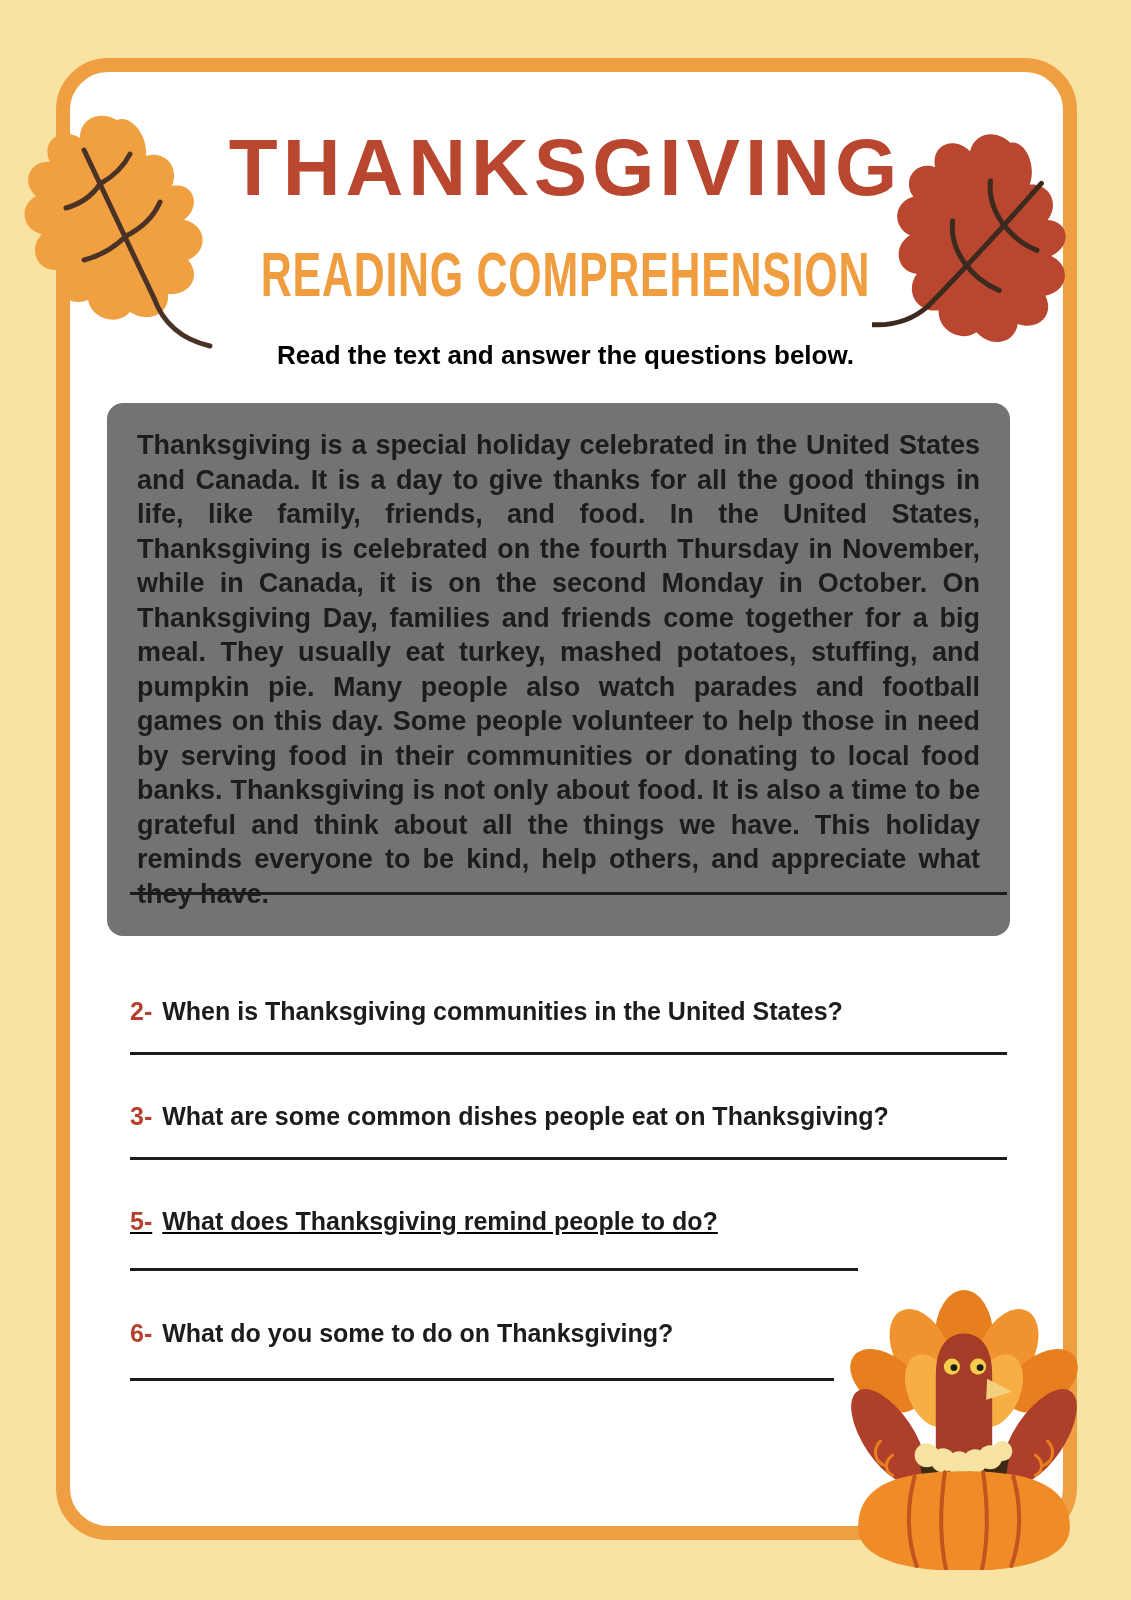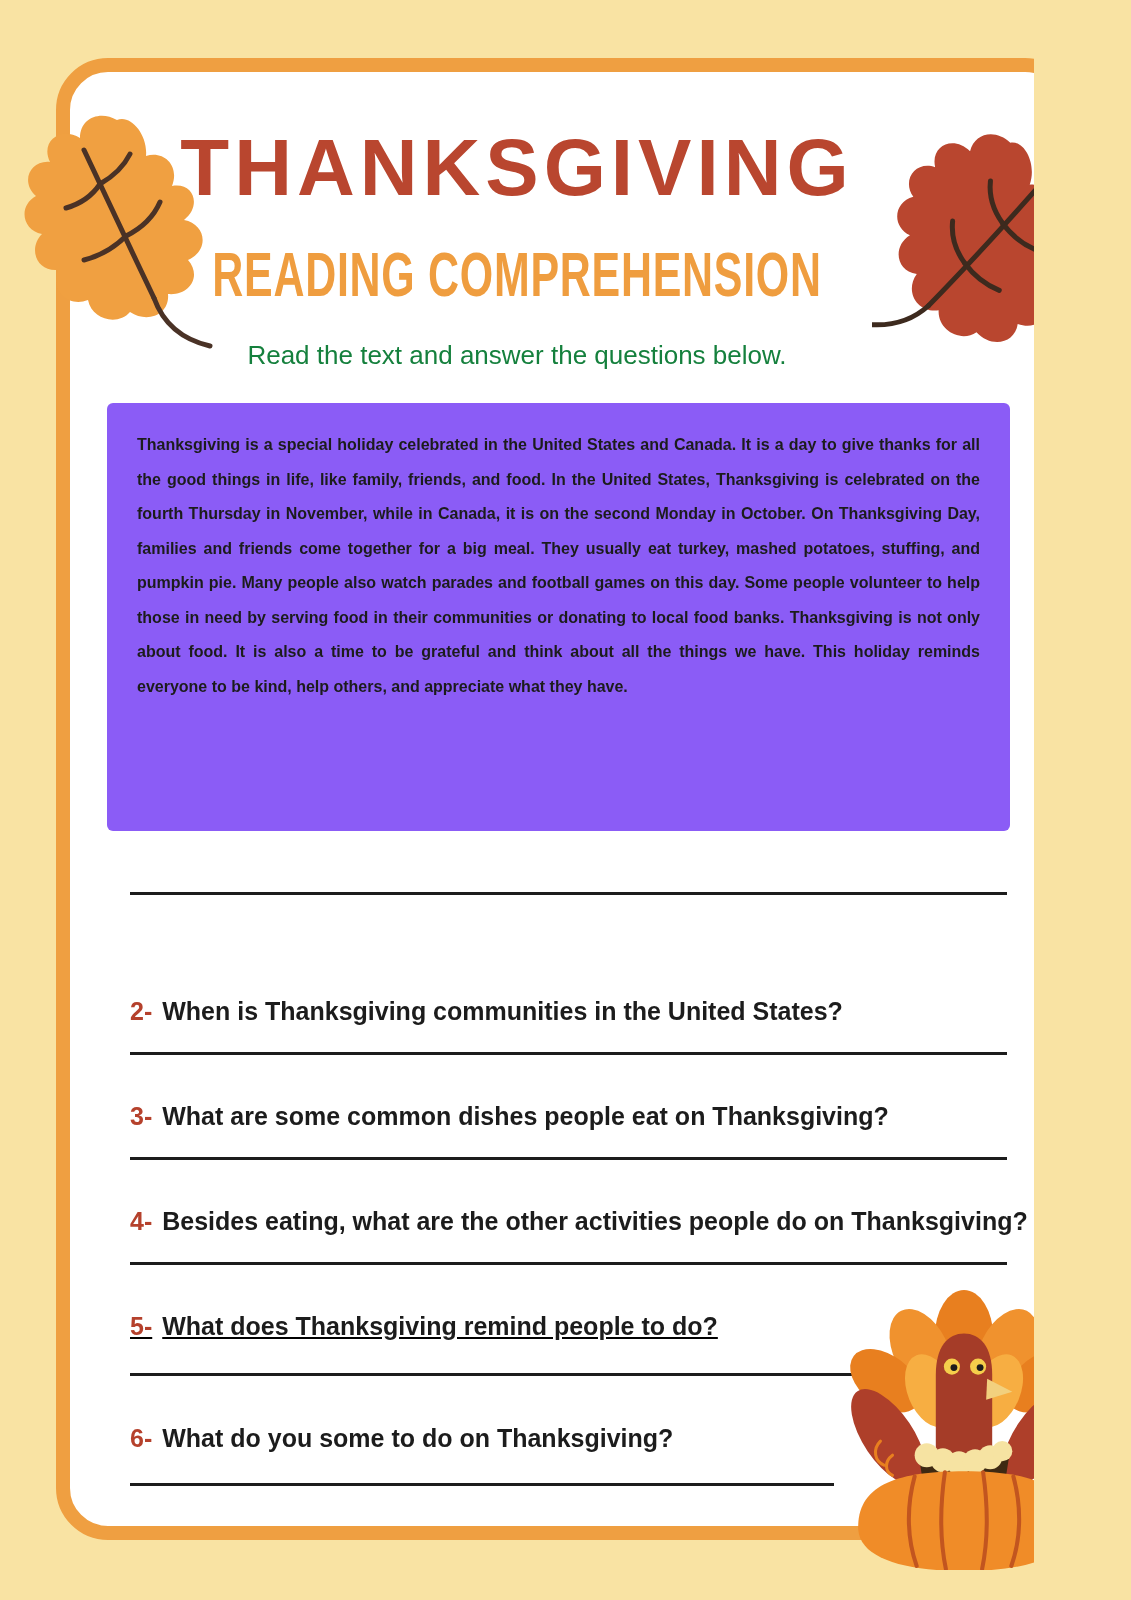--- a/index.html
+++ b/index.html
@@ -1,21 +1,21 @@
 <!DOCTYPE html>
 <html><head>
 <meta charset="utf-8">
 <style>
   * { margin: 0; padding: 0; box-sizing: border-box; }
   html, body { background: #F9E3A3; }
   body { font-family: "Liberation Sans", sans-serif; }
 
   .page {
     position: relative;
-    width: 1034px;
+    width: 1131px;
     height: 1600px;
     background: #F9E3A3;
     overflow: hidden;
     padding-left: 17px;
   }
 
   .frame {
     position: absolute;
     left: 56px;
     top: 58px;
@@ -54,34 +54,34 @@
     transform: scale(0.74, 1.08);
   }
 
   .instruction {
     position: absolute;
     top: 340px;
     left: 0;
     width: 100%;
     text-align: center;
     font-size: 26px;
-    font-weight: normal;
-    color: #15803d;
+    font-weight: bold;
+    color: #000000;
   }
 
   .passage {
     position: absolute;
     left: 107px;
     top: 403px;
     width: 903px;
     min-height: 428px;
-    background: #8b5cf6;
-    border-radius: 6px;
+    background: #737373;
+    border-radius: 16px;
     padding: 25px 30px;
-    font-size: 16px;
+    font-size: 27px;
     line-height: 34.5px;
     font-weight: 600;
     color: #1C1C1C;
     text-align: justify;
   }
 
   .questions {
     position: absolute;
     left: 130px;
     top: 866px;
@@ -209,24 +209,20 @@
       <div class="q-block">
         <div class="q-text"><span class="q-num">2-</span><span>When is Thanksgiving communities in the United States?</span></div>
         <div class="answer-line"></div>
       </div>
 
       <div class="q-block">
         <div class="q-text"><span class="q-num">3-</span><span>What are some common dishes people eat on Thanksgiving?</span></div>
         <div class="answer-line"></div>
       </div>
 
-      <div class="q-block">
-        <div class="q-text"><span class="q-num">4-</span><span>Besides eating, what are the other activities people do on Thanksgiving?</span></div>
-        <div class="answer-line"></div>
-      </div>
 
       <div class="q-block q5">
         <div class="q-text"><span class="q-num">5-</span><span>What does Thanksgiving remind people to do?</span></div>
         <div class="answer-line"></div>
       </div>
 
       <div class="q-block q6">
         <div class="q-text"><span class="q-num">6-</span><span>What do you some to do on Thanksgiving?</span></div>
         <div class="answer-line"></div>
       </div>

